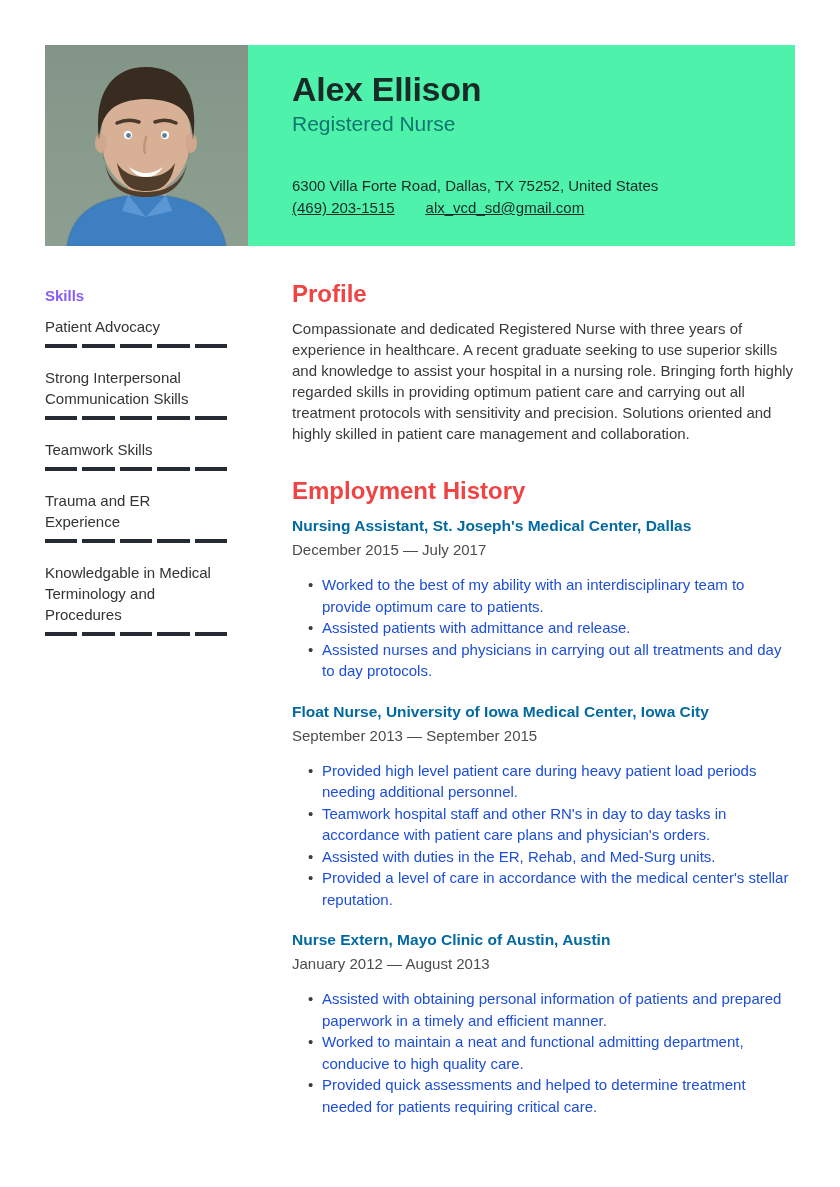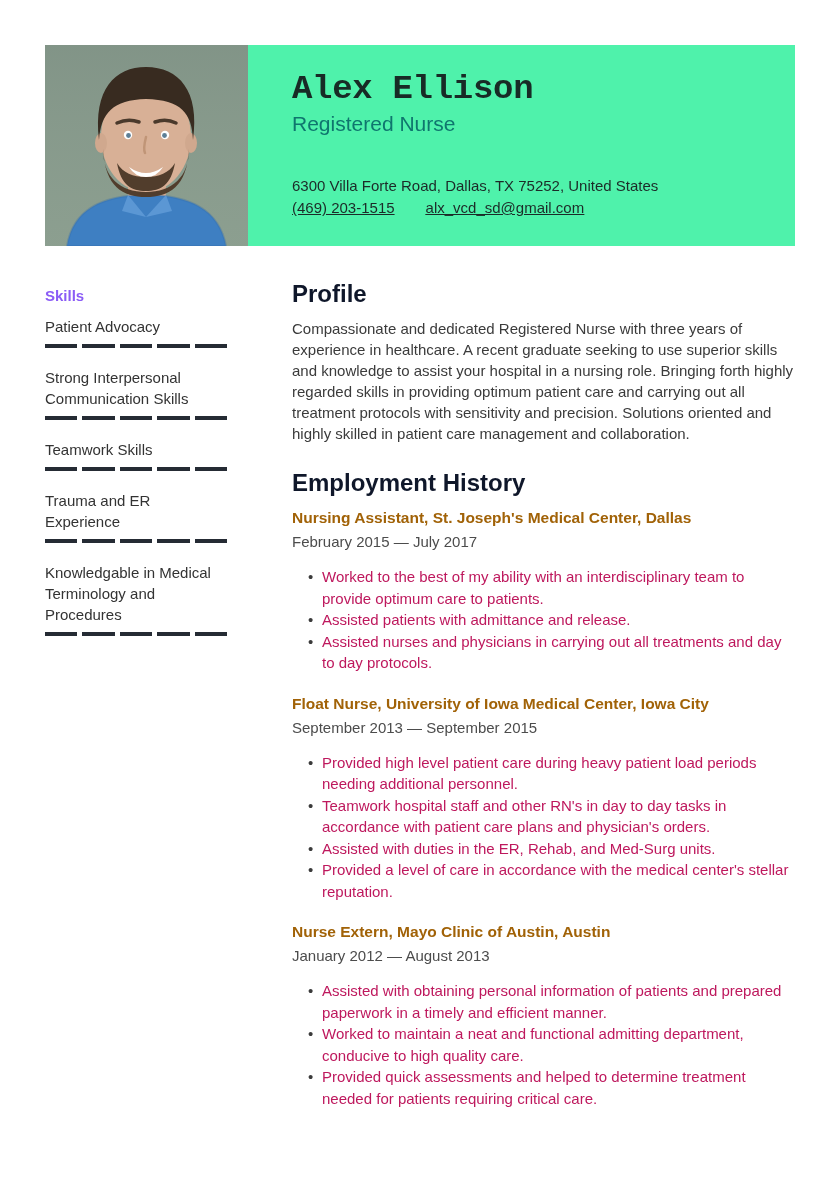--- a/index.html
+++ b/index.html
@@ -29,21 +29,20 @@
     background: #4ff2ab;
     padding: 25px 30px 0 44px;
     color: #1c2b28;
   }
   .name {
     font-size: 34px;
     font-weight: 700;
     letter-spacing: -0.3px;
     color: #182b26;
     line-height: 38px;
-    font-family: Liberation Mono, monospace;
   }
   .job-title-header {
     font-size: 21px;
     font-weight: 400;
     color: #0f766e;
     margin-top: 3px;
     line-height: 26px;
   }
   .contact {
     margin-top: 38px;
@@ -86,54 +85,54 @@
   .seg { height: 4px; flex: 1; background: #e6e6e6; }
   .seg.filled { background: #252b34; }
 
   .main {
     flex: 1;
     padding-top: 33px;
   }
   .section-heading {
     font-size: 24px;
     font-weight: 700;
-    color: #0f172a;
+    color: #ef4444;
     line-height: 30px;
   }
   .profile-text {
     margin-top: 9px;
     font-size: 15px;
     line-height: 21px;
     color: #3b3b3b;
-    margin-bottom: 24px;
+    margin-bottom: 32px;
   }
   .employment-heading { margin-bottom: 9px; }
   .job { margin-bottom: 19px; }
   .job-title {
     font-size: 15.5px;
     font-weight: 700;
-    color: #a16207;
+    color: #0369a1;
     line-height: 22px;
   }
   .job-dates {
     font-size: 15px;
     color: #4c4c4c;
     line-height: 22px;
     margin-top: 2px;
   }
   .job-bullets {
     list-style: none;
     margin-top: 13px;
   }
   .job-bullets li {
     position: relative;
     padding-left: 30px;
     font-size: 15px;
     line-height: 21.5px;
-    color: #be185d;
+    color: #1d4ed8;
   }
   .job-bullets li::before {
     content: "\2022";
     position: absolute;
     left: 16px;
     color: #3b3b3b;
   }
 </style>
 </head>
 <body>
@@ -259,21 +258,21 @@
     </div>
 
     <div class="main">
       <div class="section-heading">Profile</div>
       <p class="profile-text">Compassionate and dedicated Registered Nurse with three years of experience in healthcare. A recent graduate seeking to use superior skills and knowledge to assist your hospital in a nursing role. Bringing forth highly regarded skills in providing optimum patient care and carrying out all treatment protocols with sensitivity and precision. Solutions oriented and highly skilled in patient care management and collaboration.</p>
 
       <div class="section-heading employment-heading">Employment History</div>
       <div>
   <div class="job">
     <div class="job-title">Nursing Assistant, St. Joseph's Medical Center, Dallas</div>
-    <div class="job-dates">February 2015 — July 2017</div>
+    <div class="job-dates">December 2015 — July 2017</div>
     <ul class="job-bullets">
               <li>Worked to the best of my ability with an interdisciplinary team to provide optimum care to patients.</li>
               <li>Assisted patients with admittance and release.</li>
               <li>Assisted nurses and physicians in carrying out all treatments and day to day protocols.</li>
             </ul>
   </div>
 
   <div class="job">
     <div class="job-title">Float Nurse, University of Iowa Medical Center, Iowa City</div>
     <div class="job-dates">September 2013 — September 2015</div>

